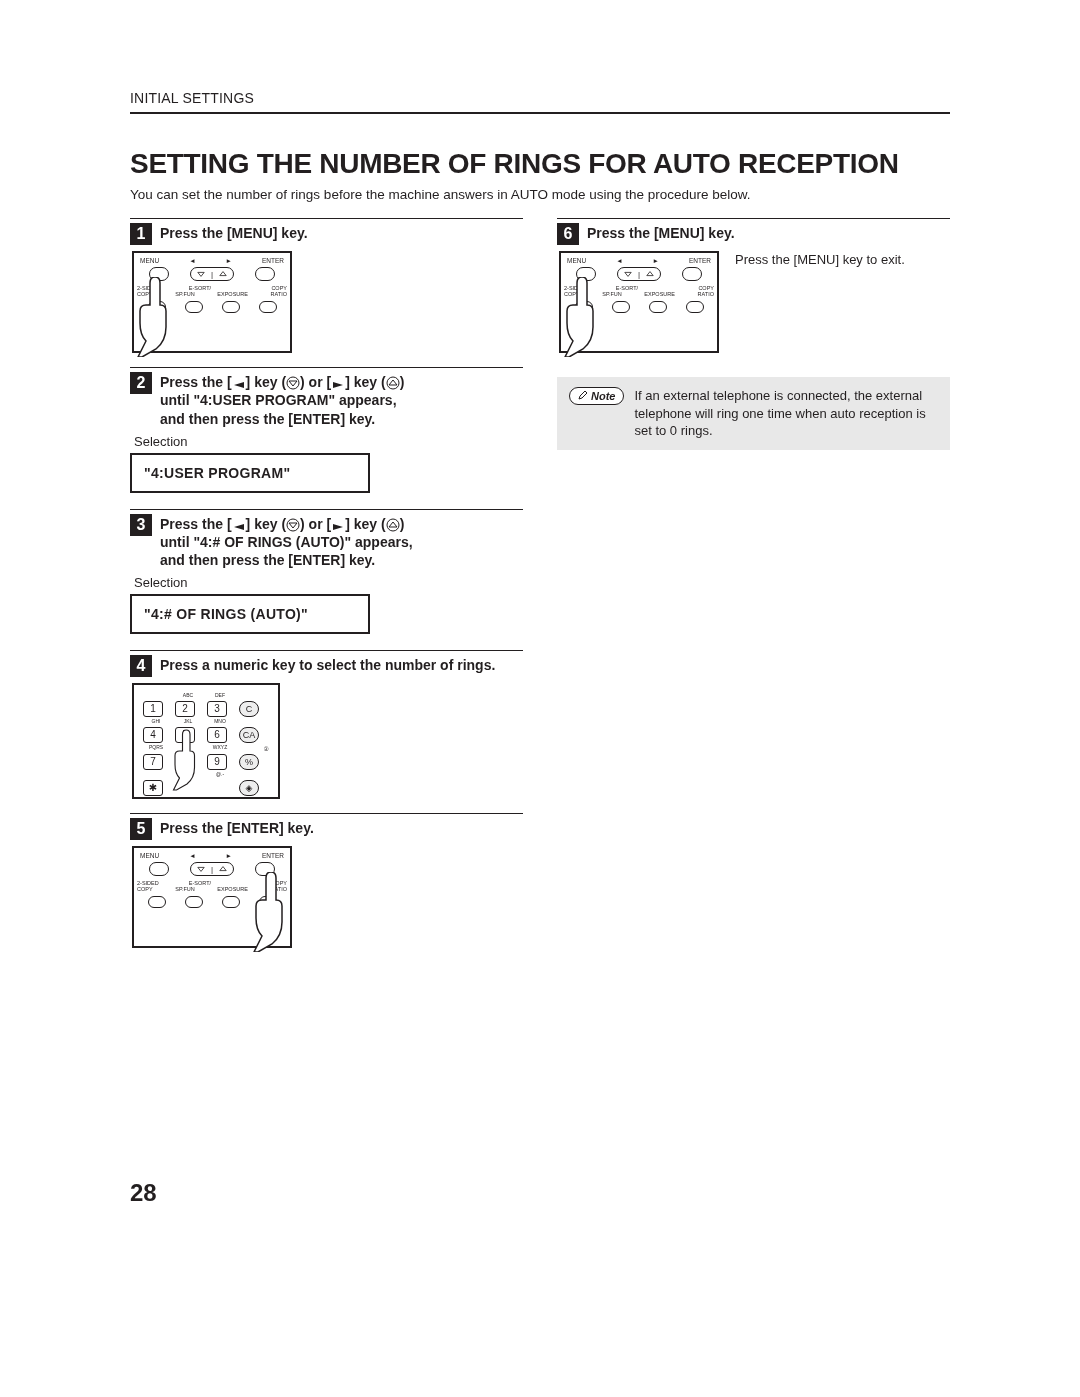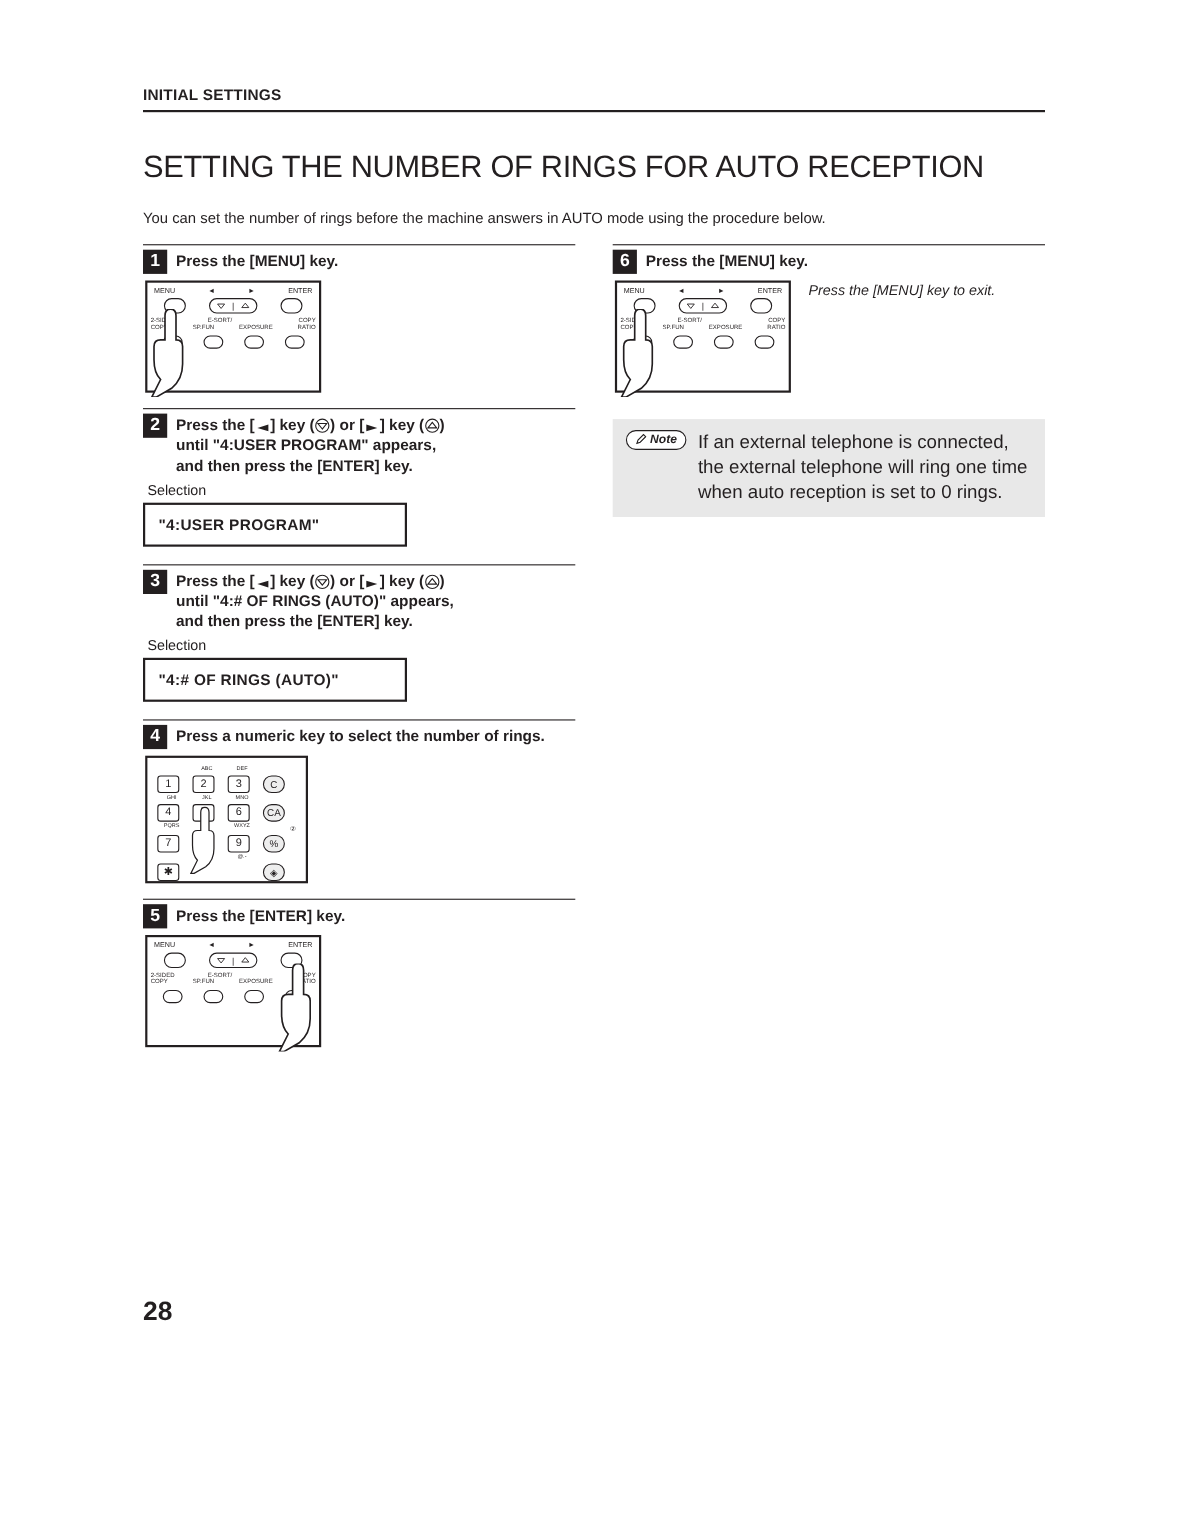--- a/index.html
+++ b/index.html
@@ -12,34 +12,35 @@
     position: relative;
   }
   .page {
     position: absolute;
     left: 130px;
     top: 78px;
     width: 820px;
   }
   .section-header {
     font-size: 14px;
-    font-weight: bold;
+    font-weight: normal;
     letter-spacing: 0.2px;
     margin-bottom: 6px;
+    margin-top: 12px;
   }
   .hr-strong {
     border: none;
     border-top: 2px solid #231f20;
     margin-bottom: 34px;
   }
   .title {
     font-size: 28px;
-    font-weight: normal;
+    font-weight: bold;
     letter-spacing: -0.3px;
-    margin-bottom: 22px;
+    margin-bottom: 6px;
   }
   .intro {
     font-size: 13.5px;
     line-height: 1.35;
     margin-bottom: 14px;
   }
   .columns {
     display: flex;
     gap: 34px;
   }
@@ -76,21 +77,20 @@
   .step-body {
     display: flex;
     gap: 16px;
     align-items: flex-start;
     padding-left: 2px;
   }
   .side-text {
     font-size: 13px;
     line-height: 1.35;
     flex: 1;
-    font-style: italic;
   }
   .selection-label {
     font-size: 13px;
     margin: 6px 0 4px 4px;
   }
   .lcd {
     border: 2px solid #231f20;
     padding: 10px 12px;
     width: 240px;
     font-weight: bold;
@@ -167,21 +167,21 @@
     background: #fff;
     font-size: 11px;
     padding: 2px 8px;
     display: inline-flex;
     gap: 3px;
     flex-shrink: 0;
     font-style: italic;
     font-weight: bold;
   }
   .note-text {
-    font-size: 17px;
+    font-size: 13px;
     line-height: 1.35;
   }
   .page-number {
     position: absolute;
     left: 130px;
     bottom: 190px;
     font-weight: bold;
     font-size: 24px;
   }
 </style>

